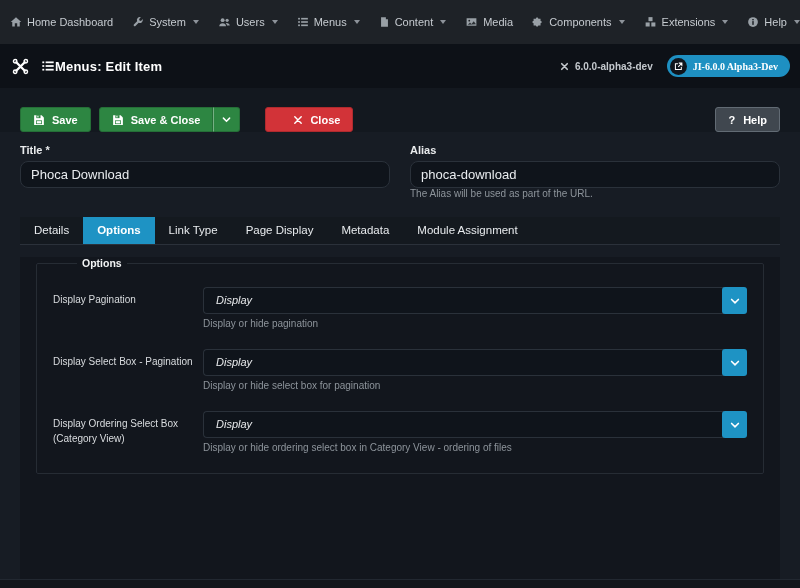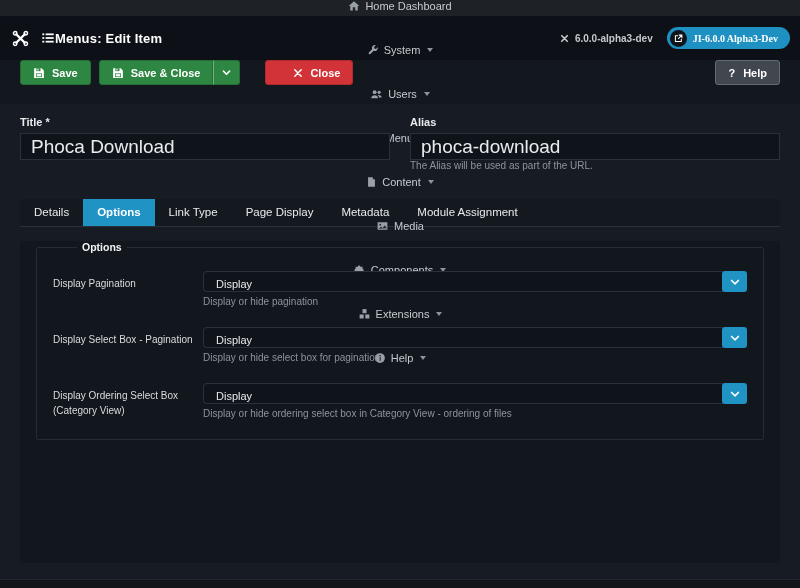--- a/index.html
+++ b/index.html
@@ -6,26 +6,25 @@
   html,body { width:800px; height:588px; }
   body {
     font-family:"Liberation Sans", sans-serif;
     background:#171c24;
     color:#e8eaec;
     position:relative;
     overflow:hidden;
   }
   
   .topnav {
-    height:16px; background:#1e2227;
+    height:44px; background:#1e2227;
     display:flex; align-items:center;
-    padding:0 10px; gap:32px;
+    padding:0 10px; gap:19px;
     font-size:11px; color:#c6cbd0;
     white-space:nowrap;
-    flex-direction:column;
   }
   .nav-item { display:flex; align-items:center; gap:5px; cursor:pointer; }
   .nav-item svg { flex:0 0 auto; }
   .caret {
     width:0; height:0; border-left:3.5px solid transparent;
     border-right:3.5px solid transparent; border-top:4px solid #8d939a;
     margin-left:2px;
   }
   
   .titlebar {
@@ -41,21 +40,21 @@
     background:#1e90c2; color:#fff; font-size:10px; font-weight:700;
     border-radius:999px; padding:2px 12px 2px 3px; height:22px; cursor:pointer;font-family:Liberation Serif, serif;
   }
   .badge-circle {
     width:17px; height:17px; border-radius:50%;
     background:#10151c; display:flex; align-items:center; justify-content:center;
   }
   
   .toolbar {
     height:44px; background:#13181f;
-    display:flex; align-items:flex-start; padding:0 20px;
+    display:flex; align-items:flex-end; padding:0 20px;
   }
   .btn {
     height:25px; border-radius:3px; border:1px solid rgba(255,255,255,.15);
     color:#fff; font-size:11px; font-weight:600;
     display:inline-flex; align-items:center; gap:7px; padding:0 12px;
     cursor:pointer; font-family:inherit; background:none;
   }
   .btn-green { background:#2d8642; border-color:#256f37; }
   .btn-red   { background:#d23338; border-color:#b02a2e; margin-left:25px;padding-left:27px; }
   .split { display:inline-flex; margin-left:8px; }
@@ -68,28 +67,28 @@
     margin-left:auto; background:#40474f; border:1px solid #626b74; gap:8px;
   }
   
   .form-head {
     padding:12px 20px 14px;
     display:grid; grid-template-columns:1fr 1fr; column-gap:20px;
   }
   .field-label { font-size:11px; font-weight:600; color:#e9ebed; margin-bottom:5px; }
   .text-input {
     width:100%; height:27px; background:#0f141b;
-    border:1px solid #2a313a; border-radius:0;
-    color:#e9ecef; font-size:19px; padding:0 10px;
+    border:1px solid #2a313a; border-radius:8px;
+    color:#e9ecef; font-size:13px; padding:0 10px;
     font-family:inherit; outline:none;
   }
   .field-help { font-size:10px; color:#8d949b; }
   
   .tabs {
-    margin:14px 20px; height:28px; display:flex;
+    margin:4px 20px; height:28px; display:flex;
     border-bottom:1px solid #2b313a; background:#14191f;
   }
   .tab {
     padding:0 14px; font-size:11.5px; line-height:27px; color:#e8ebee;
     cursor:pointer;
   }
   .tab.active { background:#1e93c4; color:#fff; font-weight:600; }
   
   .panel { margin:0 20px; height:322px; background:#12161d; }
   fieldset.options {
@@ -100,21 +99,21 @@
     margin-left:24px; padding:0 5px;
     font-size:10.5px; font-weight:700; color:#f2f4f5;
   }
   .opt-row { display:flex; margin-bottom:20px; }
   .opt-label {
     width:150px; flex:0 0 150px; font-size:10px; color:#d9dcdf;
     padding-top:6px; line-height:1.45;
   }
   .opt-control { flex:1; }
   .fake-select {
-    display:flex; height:21px; width:100%; cursor:pointer;
+    display:flex; height:27px; width:100%; cursor:pointer;font-style:italic;
   }
   .fake-select .sel-value {
     flex:1; background:#0f141b; border:1px solid #2a313a; border-right:none;
     border-radius:4px 0 0 4px; color:#e8eaec; font-size:11px;
     line-height:25px; padding:0 12px;
   }
   .fake-select .sel-btn {
     width:25px; background:#1e93c4; border:none; border-radius:3px;
     margin-left:-2px; display:flex; align-items:center; justify-content:center;
     cursor:pointer;

